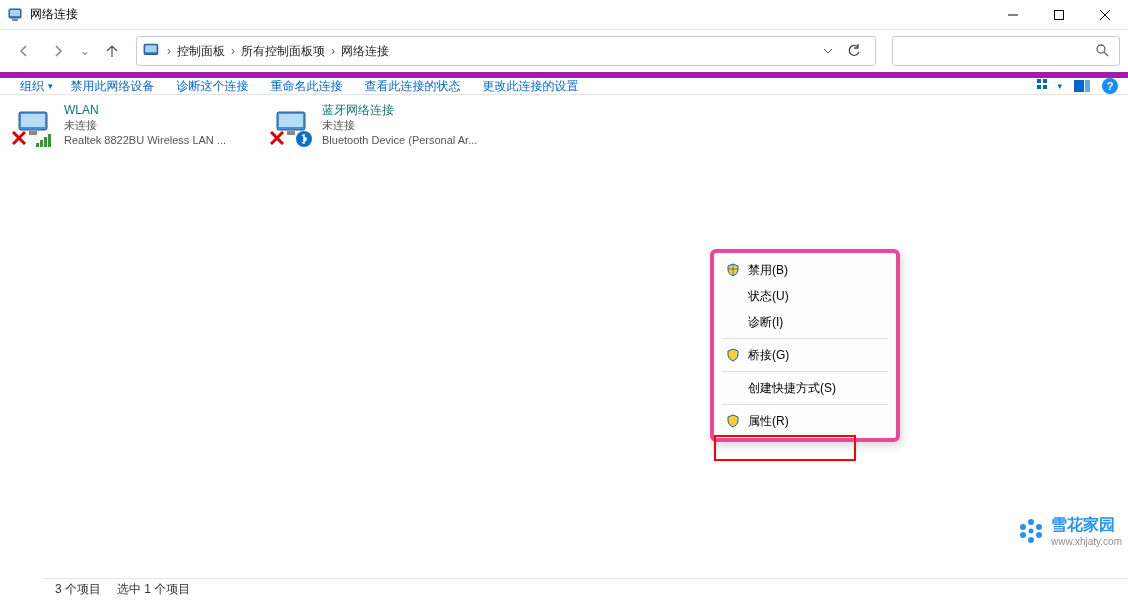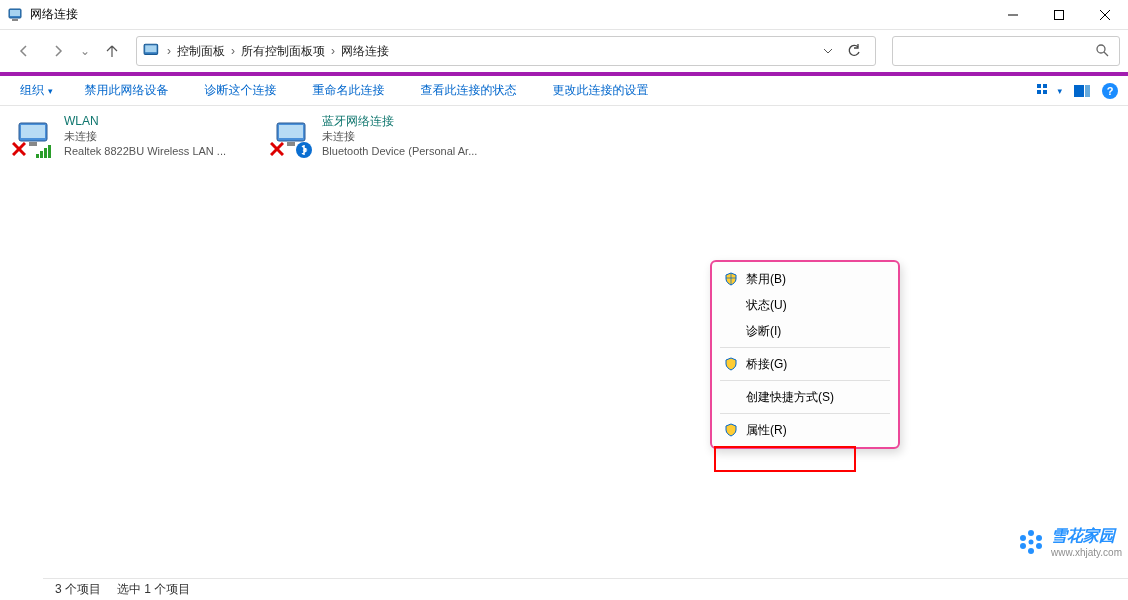--- a/index.html
+++ b/index.html
@@ -16,50 +16,50 @@
 .nav-arrow { width: 32px; height: 32px; display: flex; align-items: center; justify-content: center; color: #888; }
 .breadcrumb { flex: 0 0 740px; height: 30px; border: 1px solid #ccc; border-radius: 3px; display: flex; align-items: center; padding: 0 6px; margin-left: 6px; }
 .bc-icon { width: 18px; height: 18px; margin-right: 4px; display: inline-flex; }
 .bc-seg { display: inline-flex; align-items: center; padding: 0 4px; color: #222; }
 .bc-caret { color: #666; padding: 0 2px; }
 .bc-tail { margin-left: auto; display: flex; gap: 14px; padding-right: 8px; color: #444; }
 .bc-tail span { display: inline-flex; align-items: center; }
 .searchbox { flex: 1; height: 30px; border: 1px solid #ccc; border-radius: 3px; margin-left: 14px; display: flex; align-items: center; justify-content: flex-end; padding-right: 10px; color: #666; }
 .searchbox svg { width: 14px; height: 14px; }
 
-.toolbar { height: 34px; border-bottom: 1px solid #e5e5e5; border-top: 4px solid #a21caf; display: flex; align-items: center; padding: 0 10px; gap: 16px; }
+.toolbar { height: 23px; border-bottom: 1px solid #e5e5e5; border-top: 6px solid #a21caf; display: flex; align-items: center; padding: 0 10px; gap: 2px; }
 .tb-item { color: #0066cc; padding: 4px 10px; cursor: default; }
 .tb-dd { color: #0066cc; display: inline-flex; align-items: center; padding: 4px 6px 4px 10px; }
 .tb-caret { margin-left: 4px; font-size: 9px; color: #0066cc; }
 .tb-right { margin-left: auto; display: flex; align-items: center; gap: 12px; }
 .tb-icon { display: inline-flex; align-items: center; color: #0066cc; }
 .help-icon { width: 16px; height: 16px; border-radius: 50%; background: #1a8cff; color: #fff; display: flex; align-items: center; justify-content: center; font-weight: bold; font-size: 11px; }
 
 .content { position: relative; height: 474px; }
 .adapter { position: absolute; width: 250px; height: 52px; display: flex; padding: 4px; }
 .adapter.selected { background: #cce8ff; border: 1px solid #99d1ff; }
 .ad-icon { width: 48px; height: 42px; display: flex; align-items: center; justify-content: center; flex-shrink: 0; position: relative; }
 .ad-text { padding-left: 6px; line-height: 15px; }
 .ad-name { color: #0f766e; }
 .ad-status { color: #555; font-size: 11px; }
 .ad-dev { color: #555; font-size: 11px; white-space: nowrap; overflow: hidden; text-overflow: ellipsis; max-width: 190px; }
 
-.ctx-menu { position: absolute; left: 710px; top: 154px; width: 190px; background: #fdfdfd; border: 2px solid #ec4899; border-radius: 6px; box-shadow: 2px 4px 10px rgba(0,0,0,0.15); padding: 4px 0; }
+.ctx-menu { position: absolute; left: 710px; top: 154px; width: 190px; background: #fdfdfd; border: 4px solid #ec4899; border-radius: 6px; box-shadow: 2px 4px 10px rgba(0,0,0,0.15); padding: 4px 0; }
 .ctx-item { height: 26px; display: flex; align-items: center; padding: 0 12px; gap: 8px; color: #000; }
 .ctx-item.disabled { color: #aaa; }
 .ctx-sep { height: 1px; background: #e0e0e0; margin: 3px 8px; }
 .shield { width: 14px; height: 14px; display: inline-flex; flex-shrink: 0; }
 .ctx-spacer { width: 14px; flex-shrink: 0; }
 .hl-box { position: absolute; left: 714px; top: 340px; width: 142px; height: 26px; border: 2px solid #ff0000; pointer-events: none; }
 
 .statusbar { position: absolute; bottom: 0; left: 0; right: 0; height: 22px; border-top: 1px solid #e5e5e5; display: flex; align-items: center; padding: 0 12px; gap: 16px; color: #333; margin-left: 43px; }
 
 .watermark { position: absolute; right: 6px; bottom: 22px; display: flex; align-items: center; gap: 6px; opacity: 0.95; }
 .wm-logo { width: 28px; height: 28px; }
-.wm-text { font-size: 16px; font-weight: 700; color: #1a8cff; font-style: italic; }
+.wm-text { font-size: 16px; font-weight: 700; color: #1a8cff; }
 .wm-sub { font-size: 10px; color: #888; display: block; }
 
 
 .monitor { width: 34px; height: 26px; }
 .overlay-x { position: absolute; left: 2px; bottom: 0; width: 14px; height: 14px; }
 .overlay-bt { position: absolute; left: 28px; bottom: -2px; width: 16px; height: 16px; }
 .overlay-bars { position: absolute; left: 26px; bottom: -2px; width: 18px; height: 14px; }
 .eth-cable { position: absolute; left: 22px; bottom: -4px; width: 22px; height: 12px; }
 </style>
 </head>

